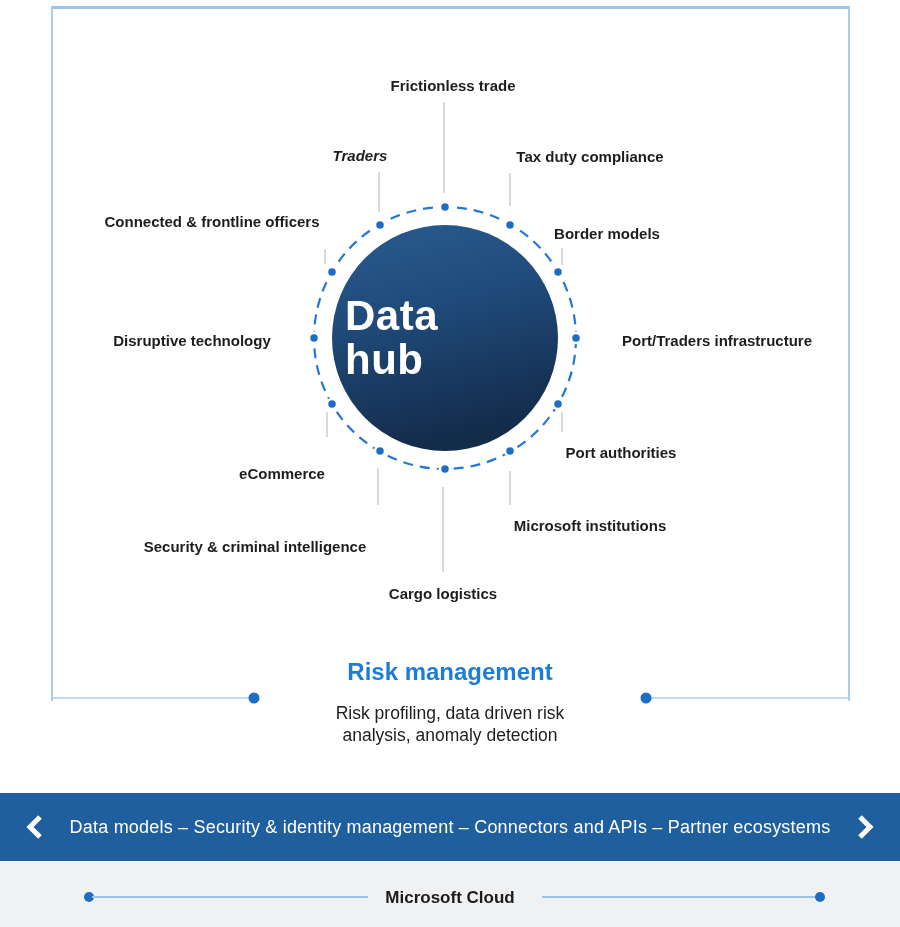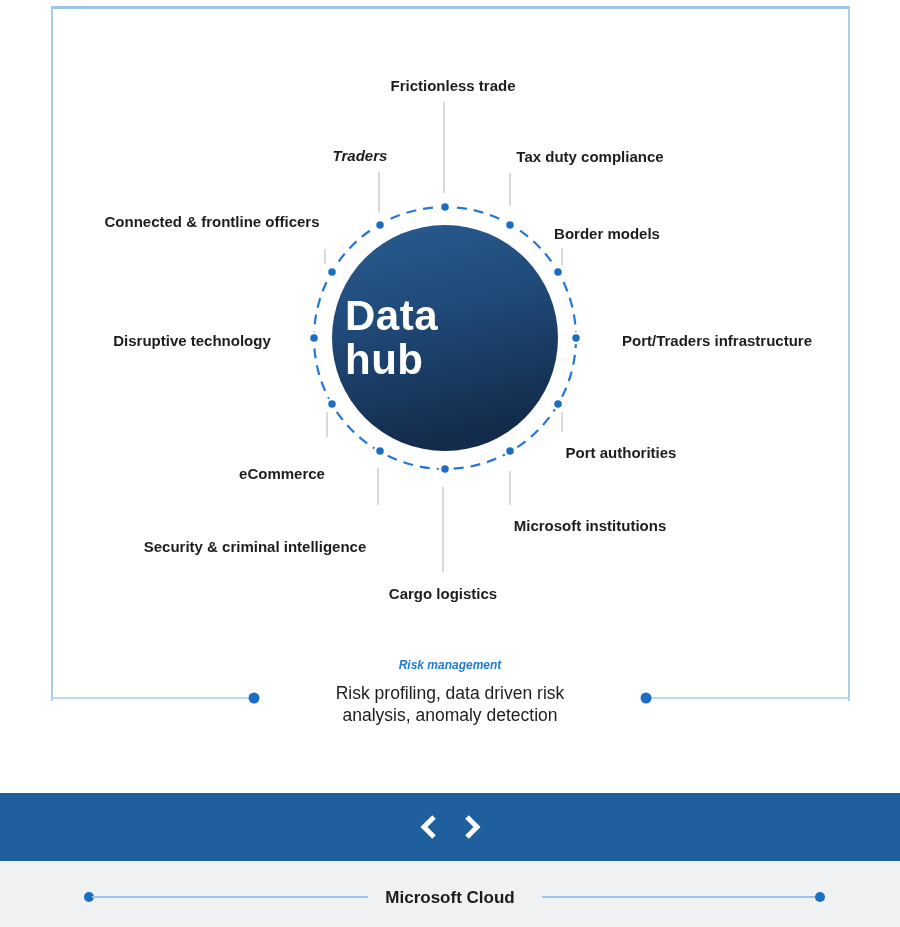--- a/index.html
+++ b/index.html
@@ -41,21 +41,21 @@
   .spoke-3{left:717px; top:340px;}
   .spoke-4{left:621px; top:452px;}
   .spoke-5{left:590px; top:525px;}
   .spoke-6{left:443px; top:593px;text-align:center;}
   .spoke-7{left:255px; top:525px;margin-top:21px;}
   .spoke-8{left:282px; top:453px;margin-top:20px;}
   .spoke-9{left:192px; top:340px;}
   .spoke-10{left:212px; top:221px;}
   .spoke-11{left:360px; top:155px;font-style:italic;}
   .risk{position:absolute; left:0; right:0; top:658px; text-align:center;}
-  .risk-title{font-size:12px; font-weight:700; color:var(--risk-blue); margin-bottom:10px;font-style:italic;}
+  .risk-title{font-size:24px; font-weight:700; color:var(--risk-blue); margin-bottom:16px;}
   .risk-body{font-size:17.5px; line-height:22px; color:var(--label);}
   
   .banner{
     position:absolute; left:0; top:793px; width:900px; height:68px;
     background:var(--banner); display:flex; align-items:center; justify-content:center;
     gap:27px;
   }
   .banner-text{color:#FFFFFF; font-size:18px; letter-spacing:0.2px;}
   .chev{display:block;}
   .chev polyline{fill:none; stroke:#FFFFFF; stroke-width:5;}
@@ -149,20 +149,21 @@
         <div>Risk profiling, data driven risk</div>
         <div>analysis, anomaly detection</div>
       </div>
     </div>
   </div>
 
   <div class="banner">
     <svg class="chev" width="18" height="28" viewBox="0 0 18 28">
       <polyline points="15,4 5,14 15,24"></polyline>
     </svg>
+    <span class="banner-text">Data models – Security &amp; identity management – Connectors and APIs – Partner ecosystems</span>
     <svg class="chev" width="18" height="28" viewBox="0 0 18 28">
       <polyline points="3,4 13,14 3,24"></polyline>
     </svg>
   </div>
 
   <div class="footer">
     <span class="f-dot left"></span>
     <span class="f-line left"></span>
     <span class="f-text">Microsoft Cloud</span>
     <span class="f-line right"></span>

